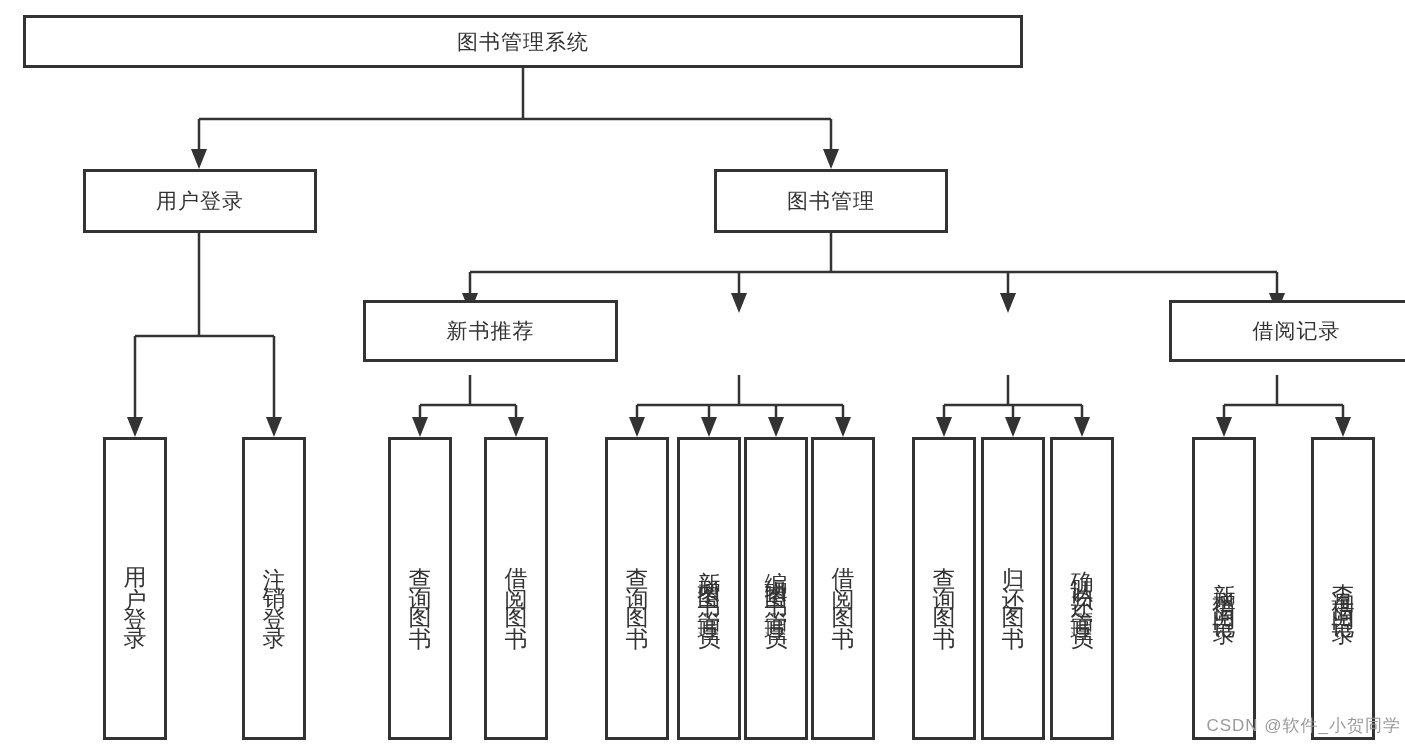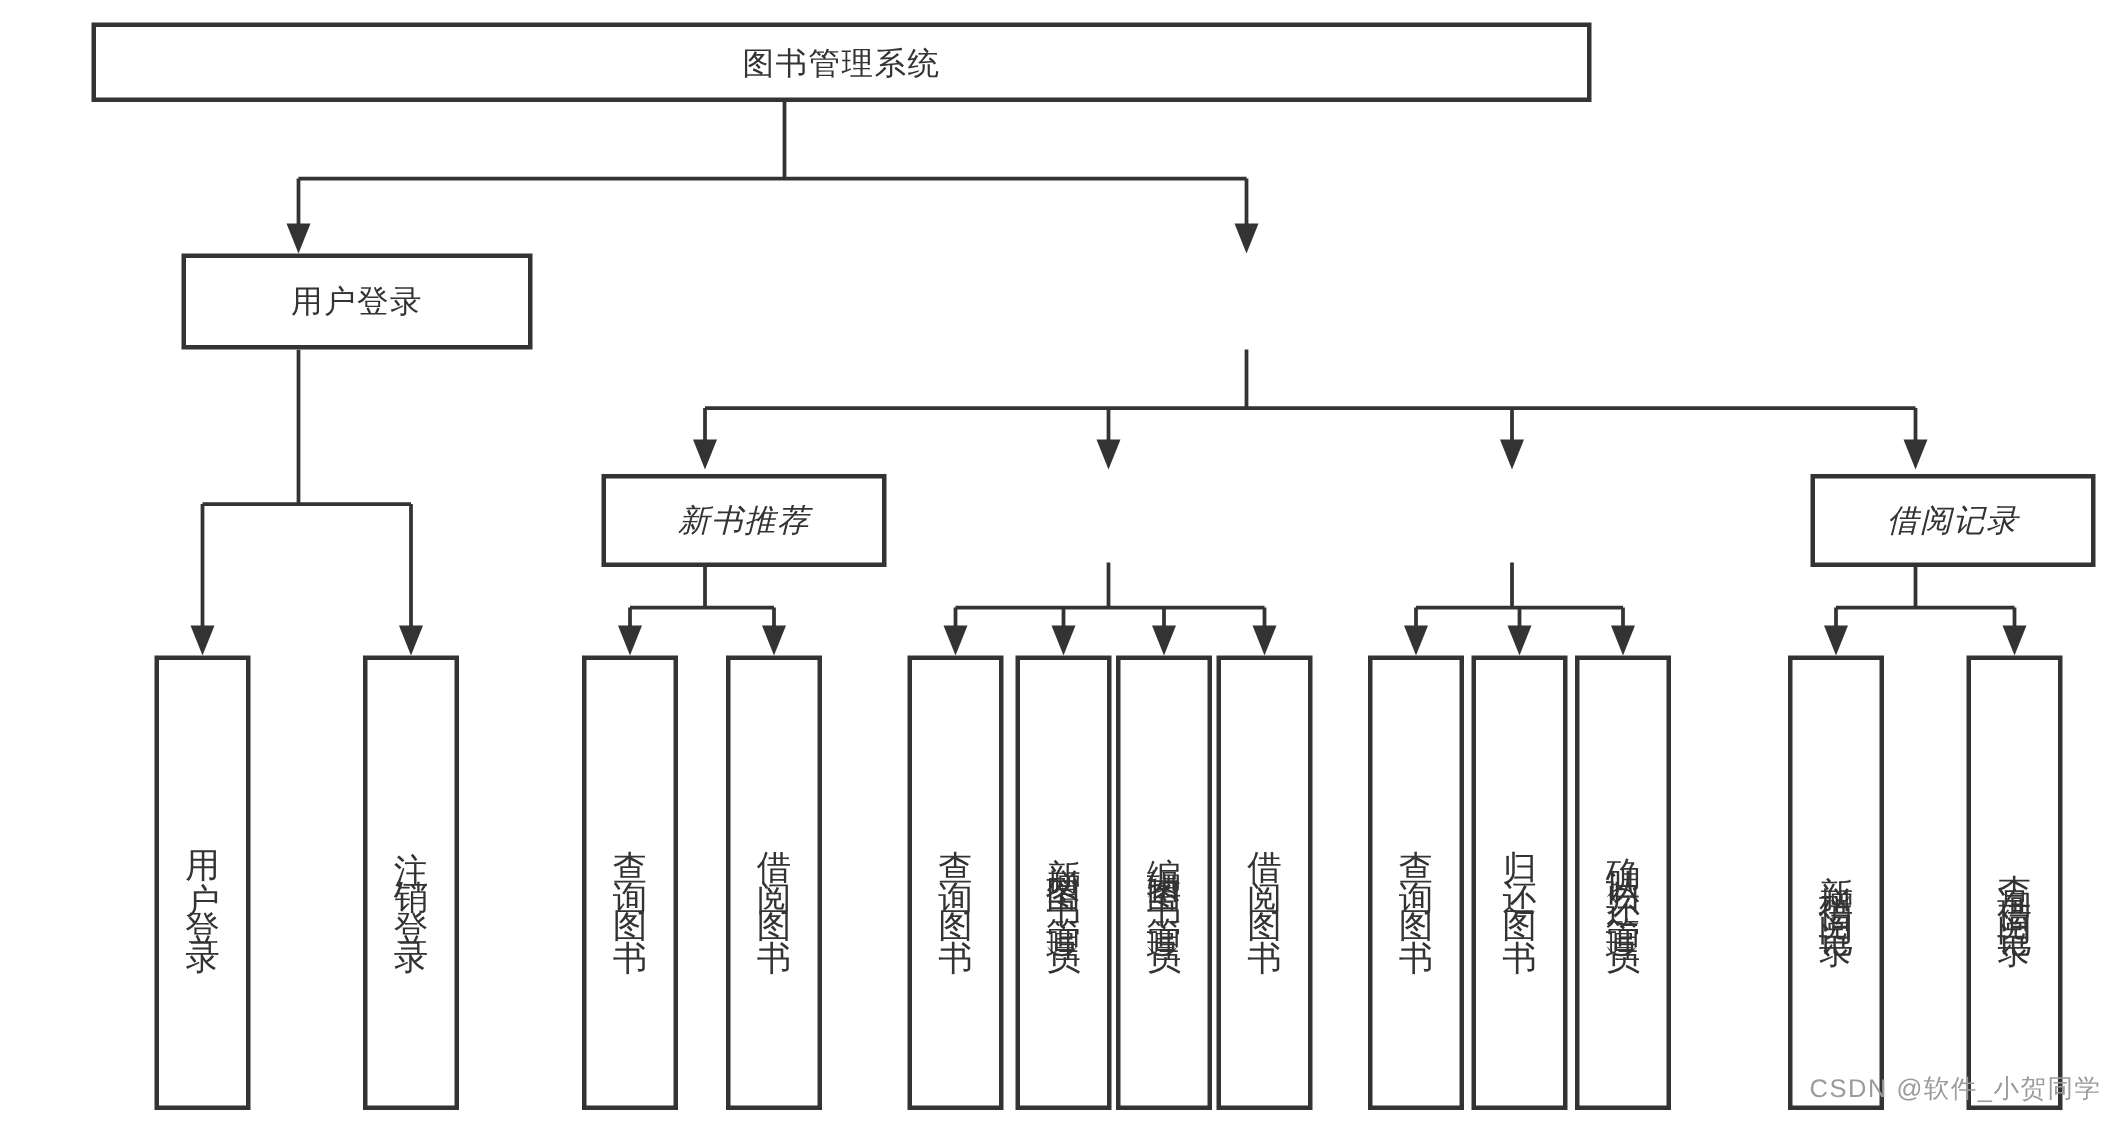--- a/index.html
+++ b/index.html
@@ -15,25 +15,24 @@
   svg.wires{position:absolute;left:0;top:0;z-index:1;}
   .node{
     position:absolute;
     background:#ffffff;
     border:3px solid #333333;
     display:flex;align-items:center;justify-content:center;
     font-size:21px;
     letter-spacing:1px;
     z-index:2;
     white-space:nowrap;
-    margin-left:38px;
   }
   .node--root{left:23px;top:15px;width:1000px;height:53px;}
   .node--l2{top:169px;height:64px;width:234px;}
-  .node--l3{top:316px;height:62px;width:190px;font-style:italic;}
+  .node--l3{top:300px;height:62px;width:255px;}
   .leaf{
     position:absolute;
     top:437px;height:303px;width:64px;
     background:#ffffff;
     border:3px solid #333333;
     display:flex;align-items:center;justify-content:center;
     font-size:23px;
     z-index:2;
   }
   .leaf span{
@@ -94,20 +93,21 @@
       <polygon points="1013,437 1005,417 1021,417"></polygon>
       <polygon points="1082,437 1074,417 1090,417"></polygon>
       <polygon points="1224,437 1216,417 1232,417"></polygon>
       <polygon points="1343,437 1335,417 1351,417"></polygon>
     </g>
   </svg>
 
   <div class="node node--root">图书管理系统</div>
 
   <div class="node node--l2" style="left:83px;">用户登录</div>
+  <div class="node node--l2" style="left:714px;">图书管理</div>
 
   <div class="node node--l3" style="left:363px;">新书推荐</div>
   <div class="node node--l3" style="left:1169px;">借阅记录</div>
 
   <div class="leaf leaf--loose" style="left:103px;">
     <span>用户登录</span>
   </div>
   <div class="leaf leaf--loose" style="left:242px;">
     <span>注销登录</span>
   </div>

